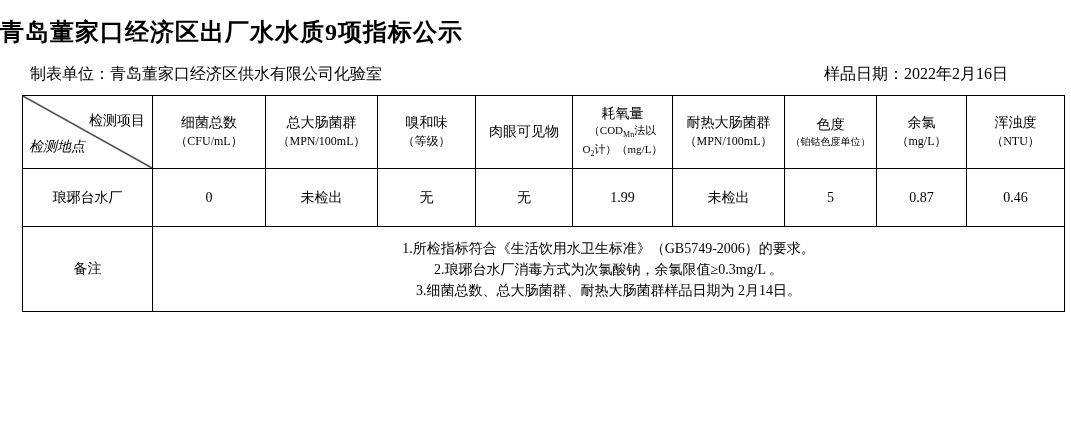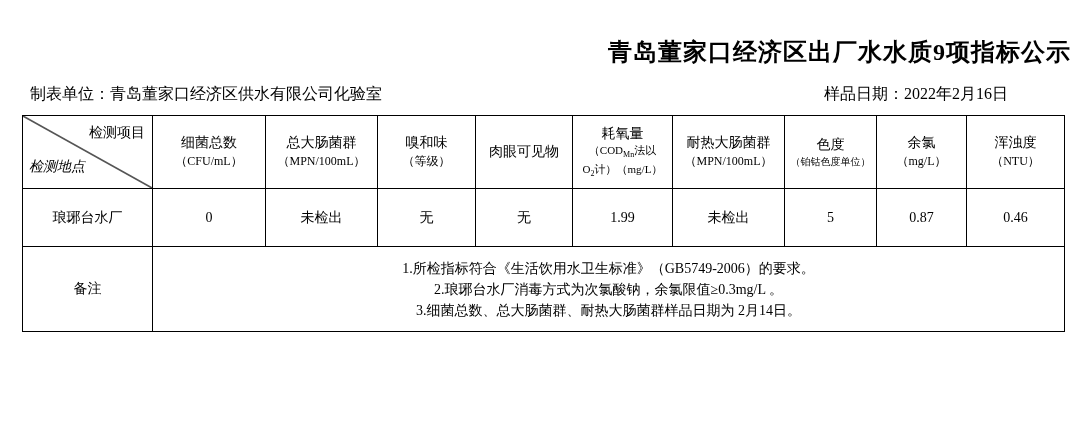--- a/index.html
+++ b/index.html
@@ -10,26 +10,25 @@
     font-family: "Liberation Serif", "DejaVu Serif", serif;
   }
   .page {
     position: relative;
     width: 1071px;
     height: 421px;
     background: #ffffff;
     overflow: hidden;
   }
   .title {
-    text-align: right;
+    text-align: left;
     font-size: 24px;
     font-weight: bold;
     padding-top: 16px;
     letter-spacing: 1px;
-    margin-top: 20px;
   }
   .meta-bar {
     display: flex;
     justify-content: space-between;
     align-items: baseline;
     margin: 16px 63px 10px 30px;
     font-size: 16px;
   }
   table.wq {
     border-collapse: collapse;
@@ -63,21 +62,21 @@
     padding: 0;
   }
   th.corner svg {
     position: absolute;
     top: 0; left: 0;
     width: 100%; height: 100%;
     display: block;
   }
   .corner-top-right {
     position: absolute;
-    top: 8px; right: 7px;
+    top: 16px; right: 7px;
     font-size: 14px;
   }
   .corner-bottom-left {
     position: absolute;
     bottom: 12px; left: 6px;
     font-size: 14px;
     font-style: italic;
   }
   .remark-line { white-space: nowrap; }
 </style>

